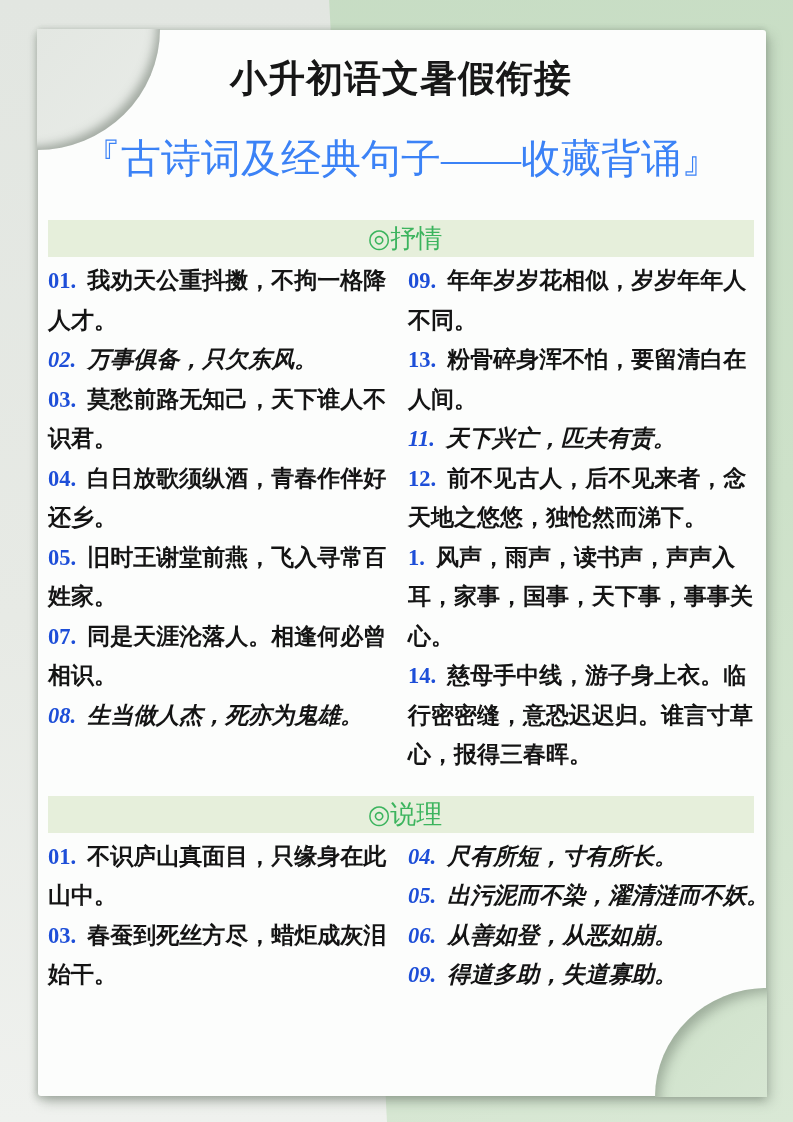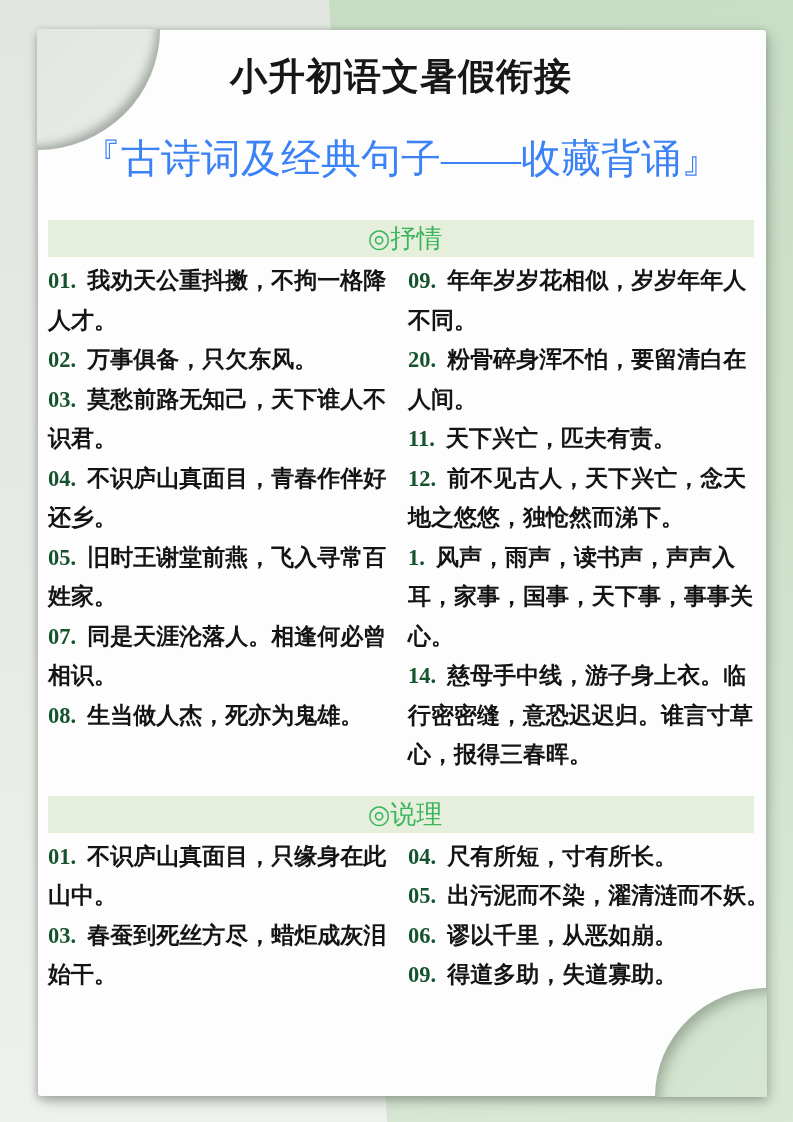--- a/index.html
+++ b/index.html
@@ -32,45 +32,45 @@
     box-shadow:inset -9px -9px 10px -6px rgba(95,108,95,.50);
   }
   .bite-br{
     position:absolute;right:-1px;bottom:-1px;width:112px;height:109px;
     background:linear-gradient(315deg,#d6e6d2 0%,#cfe2cb 100%);
     border-radius:100% 0 0 0;z-index:2;
     box-shadow:inset 10px 10px 12px -6px rgba(95,108,95,.45);
   }
   .content{position:relative;z-index:3;padding:26px 12px 0 10px;}
   .title{
-    margin:0;font-family:Liberation Mono, monospace;
+    margin:0;font-family:Liberation Sans, sans-serif;
     font-size:37px;line-height:46px;font-weight:600;color:#171717;
     text-align:center;letter-spacing:1px;
   }
   .subtitle{
     margin:32px 0 0;font-family:"Liberation Serif","DejaVu Serif",serif;
     font-size:40px;line-height:50px;font-weight:500;color:#3b82f6;
     text-align:center;
   }
   .band{
     margin-top:36px;height:37px;line-height:37px;background:#e6efdb;
     font-family:"Liberation Serif","DejaVu Serif",serif;
     font-size:26px;color:#3cb45e;text-align:center;padding-left:8px;
   }
   section + section .band{margin-top:21px;}
   .cols{display:flex;gap:14px;padding-top:4px;}
   .col{width:calc(50% - 7px);}
   .item{
     margin:0;font-size:23px;line-height:39.5px;font-weight:bold;
     color:#141414;text-align:left;word-break:normal;
   }
-  .item.oneline{white-space:nowrap;}
+  .item.oneline{white-space:nowrap;font-style:italic;}
   .num{
     font-family:"Liberation Serif","DejaVu Serif",serif;
-    font-size:22.5px;font-weight:bold;color:#14532d;margin-right:11px;
+    font-size:22.5px;font-weight:bold;color:#1d4ed8;margin-right:11px;
   }
 </style>
 </head>
 <body>
 
 <div class="bg-green"></div>
 <div class="bg-gray"></div>
 
 <div class="card">
   <div class="bite-tl"></div>
@@ -79,46 +79,46 @@
     <h1 class="title">小升初语文暑假衔接</h1>
     <div class="subtitle">『古诗词及经典句子——收藏背诵』</div>
     <div>
   <section>
     <div class="band">◎抒情</div>
     <div class="cols">
             <div class="col">
               <p class="item"><span class="num">01.</span><span>我劝天公重抖擞，不拘一格降人才。</span></p>
               <p class="item oneline"><span class="num">02.</span><span>万事俱备，只欠东风。</span></p>
               <p class="item"><span class="num">03.</span><span>莫愁前路无知己，天下谁人不识君。</span></p>
-              <p class="item"><span class="num">04.</span><span>不识庐山真面目，青春作伴好还乡。</span></p>
+              <p class="item"><span class="num">04.</span><span>白日放歌须纵酒，青春作伴好还乡。</span></p>
               <p class="item"><span class="num">05.</span><span>旧时王谢堂前燕，飞入寻常百姓家。</span></p>
               <p class="item"><span class="num">07.</span><span>同是天涯沦落人。相逢何必曾相识。</span></p>
               <p class="item oneline"><span class="num">08.</span><span>生当做人杰，死亦为鬼雄。</span></p>
             </div>
             <div class="col">
               <p class="item"><span class="num">09.</span><span>年年岁岁花相似，岁岁年年人不同。</span></p>
-              <p class="item"><span class="num">20.</span><span>粉骨碎身浑不怕，要留清白在人间。</span></p>
+              <p class="item"><span class="num">13.</span><span>粉骨碎身浑不怕，要留清白在人间。</span></p>
               <p class="item oneline"><span class="num">11.</span><span>天下兴亡，匹夫有责。</span></p>
-              <p class="item"><span class="num">12.</span><span>前不见古人，天下兴亡，念天地之悠悠，独怆然而涕下。</span></p>
+              <p class="item"><span class="num">12.</span><span>前不见古人，后不见来者，念天地之悠悠，独怆然而涕下。</span></p>
               <p class="item"><span class="num">1.</span><span>风声，雨声，读书声，声声入耳，家事，国事，天下事，事事关心。</span></p>
               <p class="item"><span class="num">14.</span><span>慈母手中线，游子身上衣。临行密密缝，意恐迟迟归。谁言寸草心，报得三春晖。</span></p>
             </div>
           </div>
   </section>
 
   <section>
     <div class="band">◎说理</div>
     <div class="cols">
             <div class="col">
               <p class="item"><span class="num">01.</span><span>不识庐山真面目，只缘身在此山中。</span></p>
               <p class="item"><span class="num">03.</span><span>春蚕到死丝方尽，蜡炬成灰泪始干。</span></p>
             </div>
             <div class="col">
               <p class="item oneline"><span class="num">04.</span><span>尺有所短，寸有所长。</span></p>
               <p class="item oneline"><span class="num">05.</span><span>出污泥而不染，濯清涟而不妖。</span></p>
-              <p class="item oneline"><span class="num">06.</span><span>谬以千里，从恶如崩。</span></p>
+              <p class="item oneline"><span class="num">06.</span><span>从善如登，从恶如崩。</span></p>
               <p class="item oneline"><span class="num">09.</span><span>得道多助，失道寡助。</span></p>
             </div>
           </div>
   </section>
 </div>
   </div>
 </div>
 
 </body></html>

